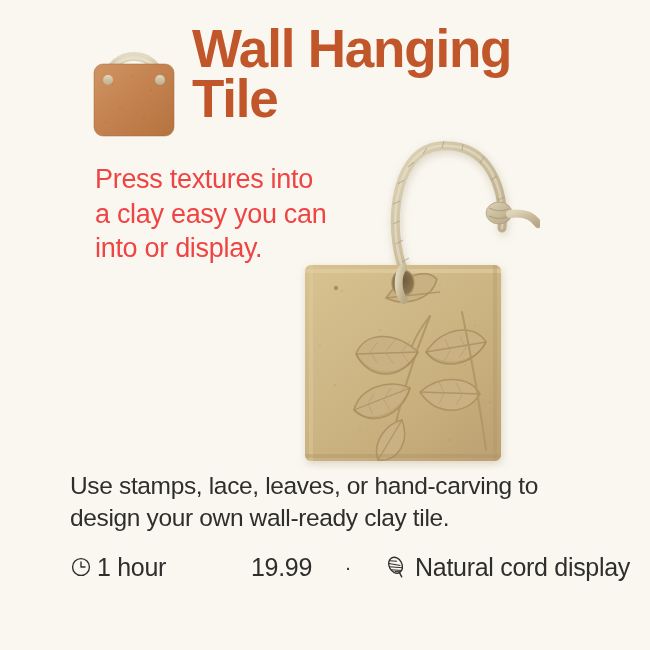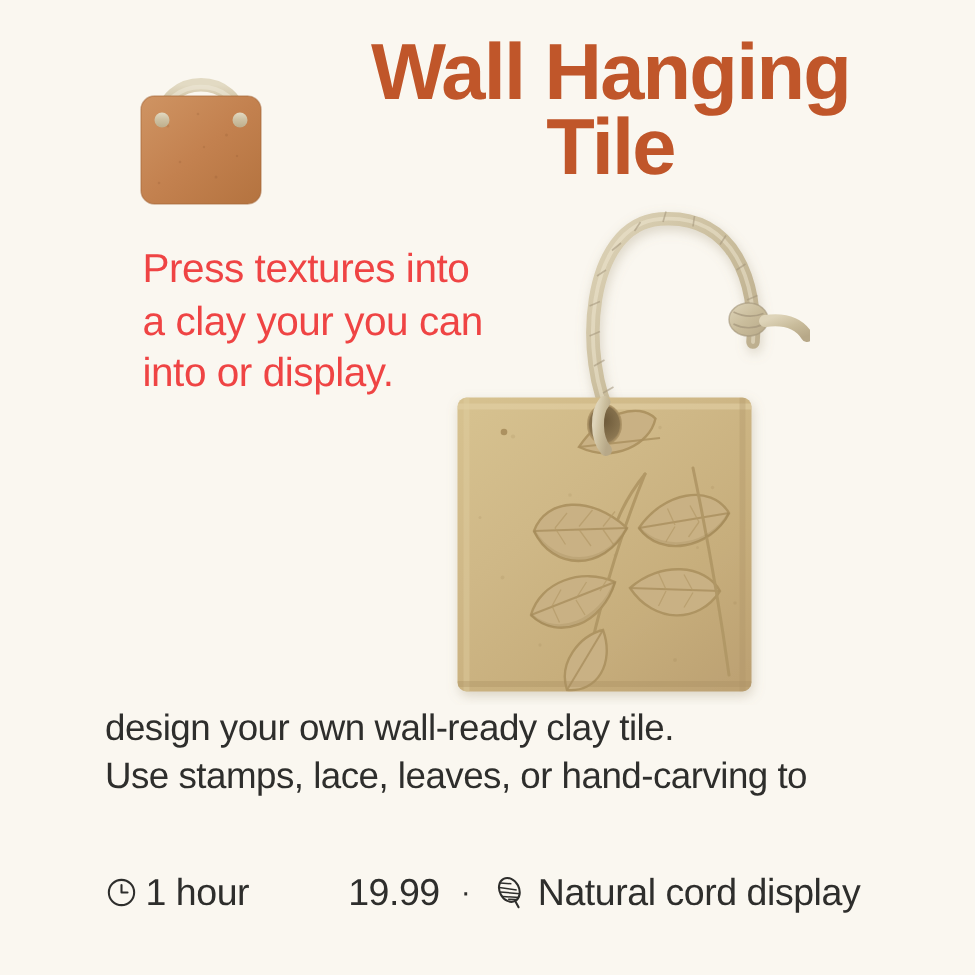--- a/index.html
+++ b/index.html
@@ -21,21 +21,20 @@
     background: #faf7f0;
   }
 
   
   .header {
     position: absolute;
     left: 88px;
     top: 24px;
     width: 540px;
     height: 120px;
-    text-align: center;
   }
 
   .tile-icon {
     position: absolute;
     left: 0px;
     top: 14px;
     width: 92px;
     height: 100px;
   }
 
@@ -86,28 +85,29 @@
     color: #2e2e2c;
     font-size: 24.5px;
     line-height: 1.3;
     letter-spacing: -0.35px;
   }
 
   
   .footer {
     position: absolute;
     left: 70px;
-    top: 578px;
+    top: 550px;
     width: 560px;
     height: 34px;
     display: flex;
     align-items: center;
     color: #2e2e2c;
     font-size: 25px;
     letter-spacing: -0.3px;
+    justify-content: space-between;
   }
   .footer-group {
     display: flex;
     align-items: center;
     white-space: nowrap;
   }
   .footer-duration { margin-right: 66px; }
   .footer-price { margin-right: 14px; }
   .footer-sep {
     margin-right: 14px;
@@ -168,21 +168,21 @@
 
     <div class="title-block">
       <div class="title-line first">Wall Hanging</div>
       <div class="title-line second">Tile</div>
     </div>
 
   </div>
 
   <div class="intro">
     <div>Press textures into</div>
-    <div>a clay your you can</div>
+    <div>a clay easy you can</div>
     <div>into or display.</div>
   </div>
 
   <div class="photo">
     <svg viewBox="0 0 250 350" width="250" height="350">
       <defs>
         <linearGradient id="tileGrad" x1="0.1" y1="0" x2="0.9" y2="1">
           <stop offset="0%" stop-color="#d6c18f"></stop>
           <stop offset="35%" stop-color="#cfb887"></stop>
           <stop offset="70%" stop-color="#c7ae7c"></stop>
@@ -302,22 +302,22 @@
 
       <ellipse cx="113" cy="163" rx="11" ry="13" fill="url(#holeGrad)"></ellipse>
       <ellipse cx="113" cy="163" rx="11" ry="13" fill="none" stroke="#a88f62" stroke-width="1.4" opacity="0.8"></ellipse>
       <path d="M113 148 C 107 155, 107 172, 114 180" fill="none" stroke="url(#twine)" stroke-width="8" stroke-linecap="round"></path>
 
       <circle cx="46" cy="168" r="2.2" fill="#8a6b3c" opacity="0.55"></circle>
     </svg>
   </div>
 
   <div class="body-copy">
+    <div>Use stamps, lace, leaves, or hand-carving to</div>
     <div>design your own wall-ready clay tile.</div>
-    <div>Use stamps, lace, leaves, or hand-carving to</div>
   </div>
 
   <div class="footer">
 
     <div class="footer-group footer-duration">
       <span class="footer-icon clock">
         <svg viewBox="0 0 24 24" width="22" height="22">
           <circle cx="12" cy="12" r="9.2" fill="none" stroke="#2e2e2c" stroke-width="1.5"></circle>
           <path d="M12 6.6 V12 H16.4" fill="none" stroke="#2e2e2c" stroke-width="1.5" stroke-linecap="round" stroke-linejoin="round"></path>
         </svg>

